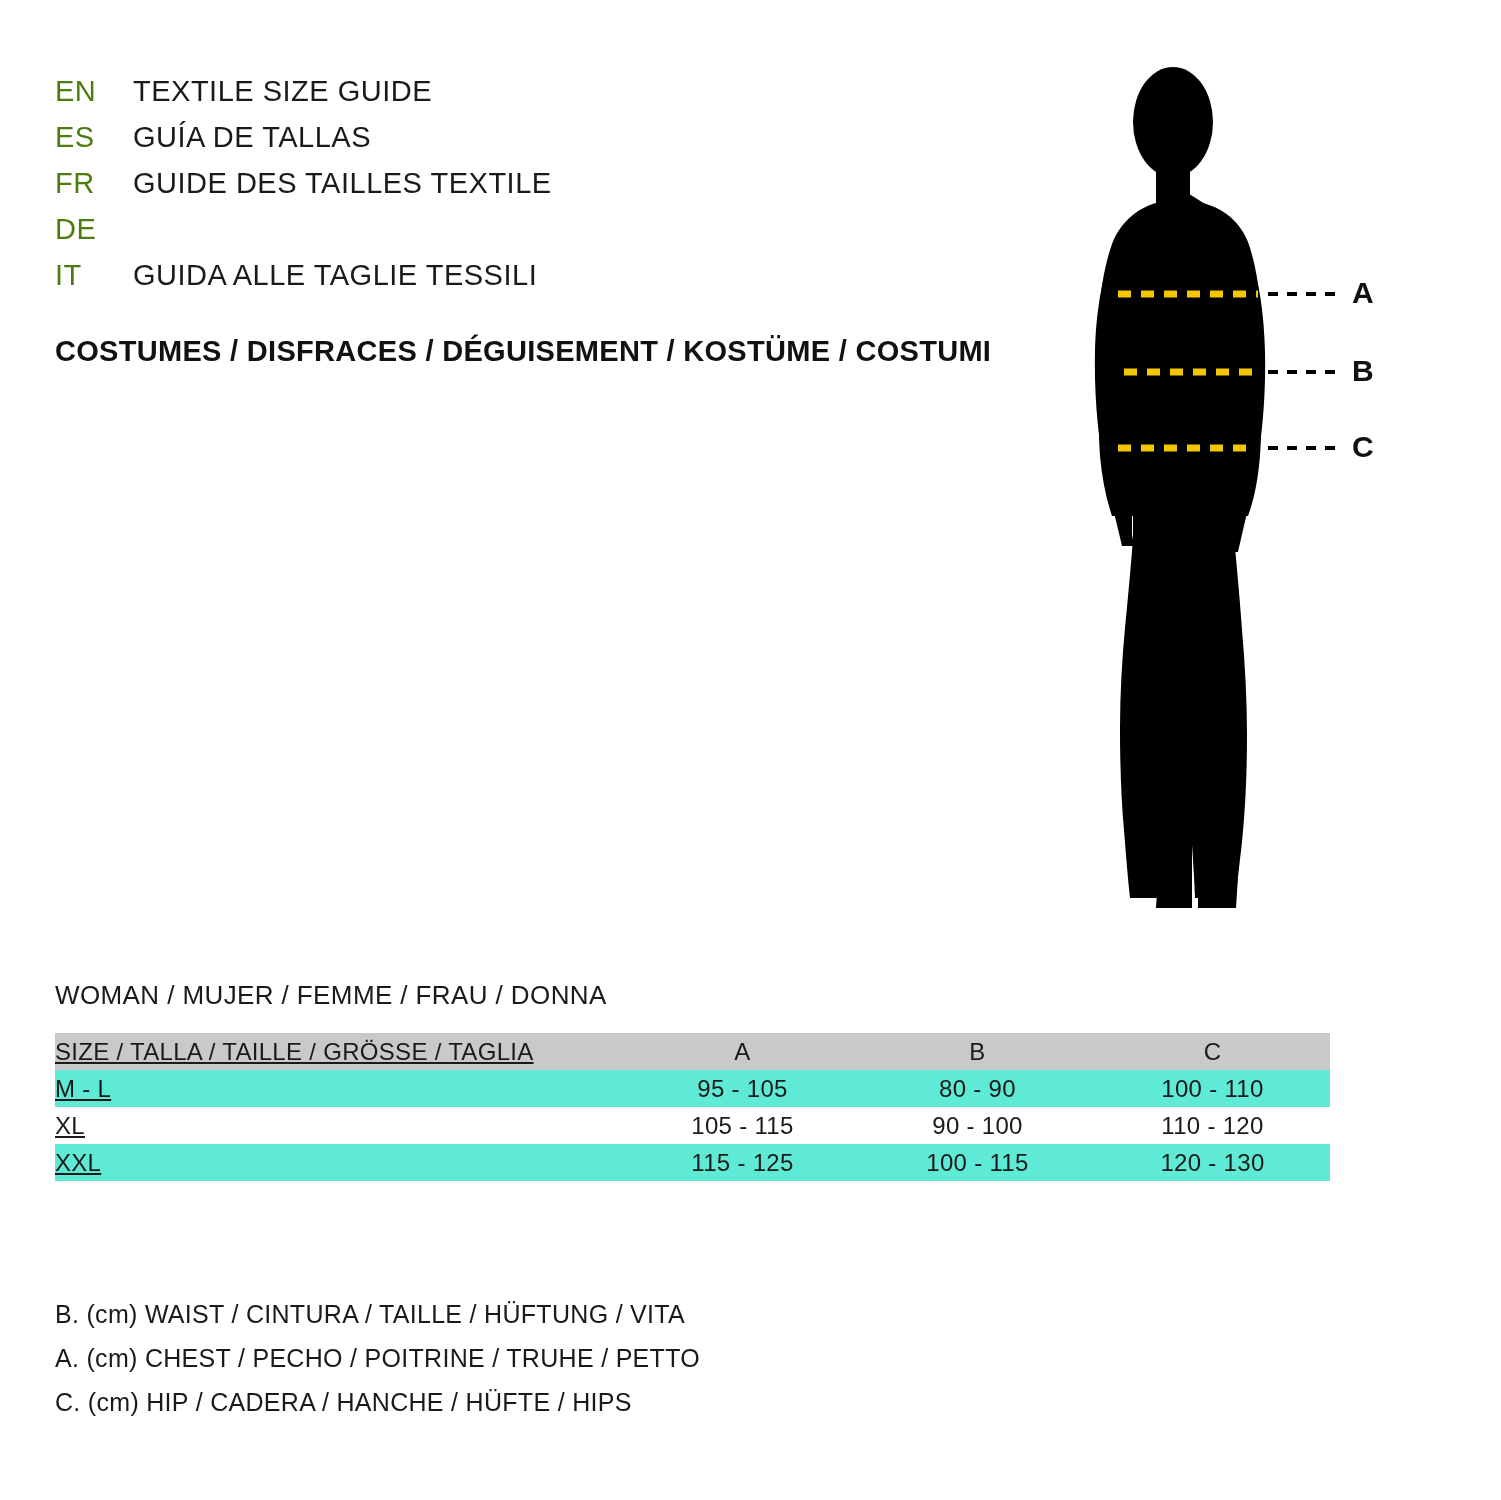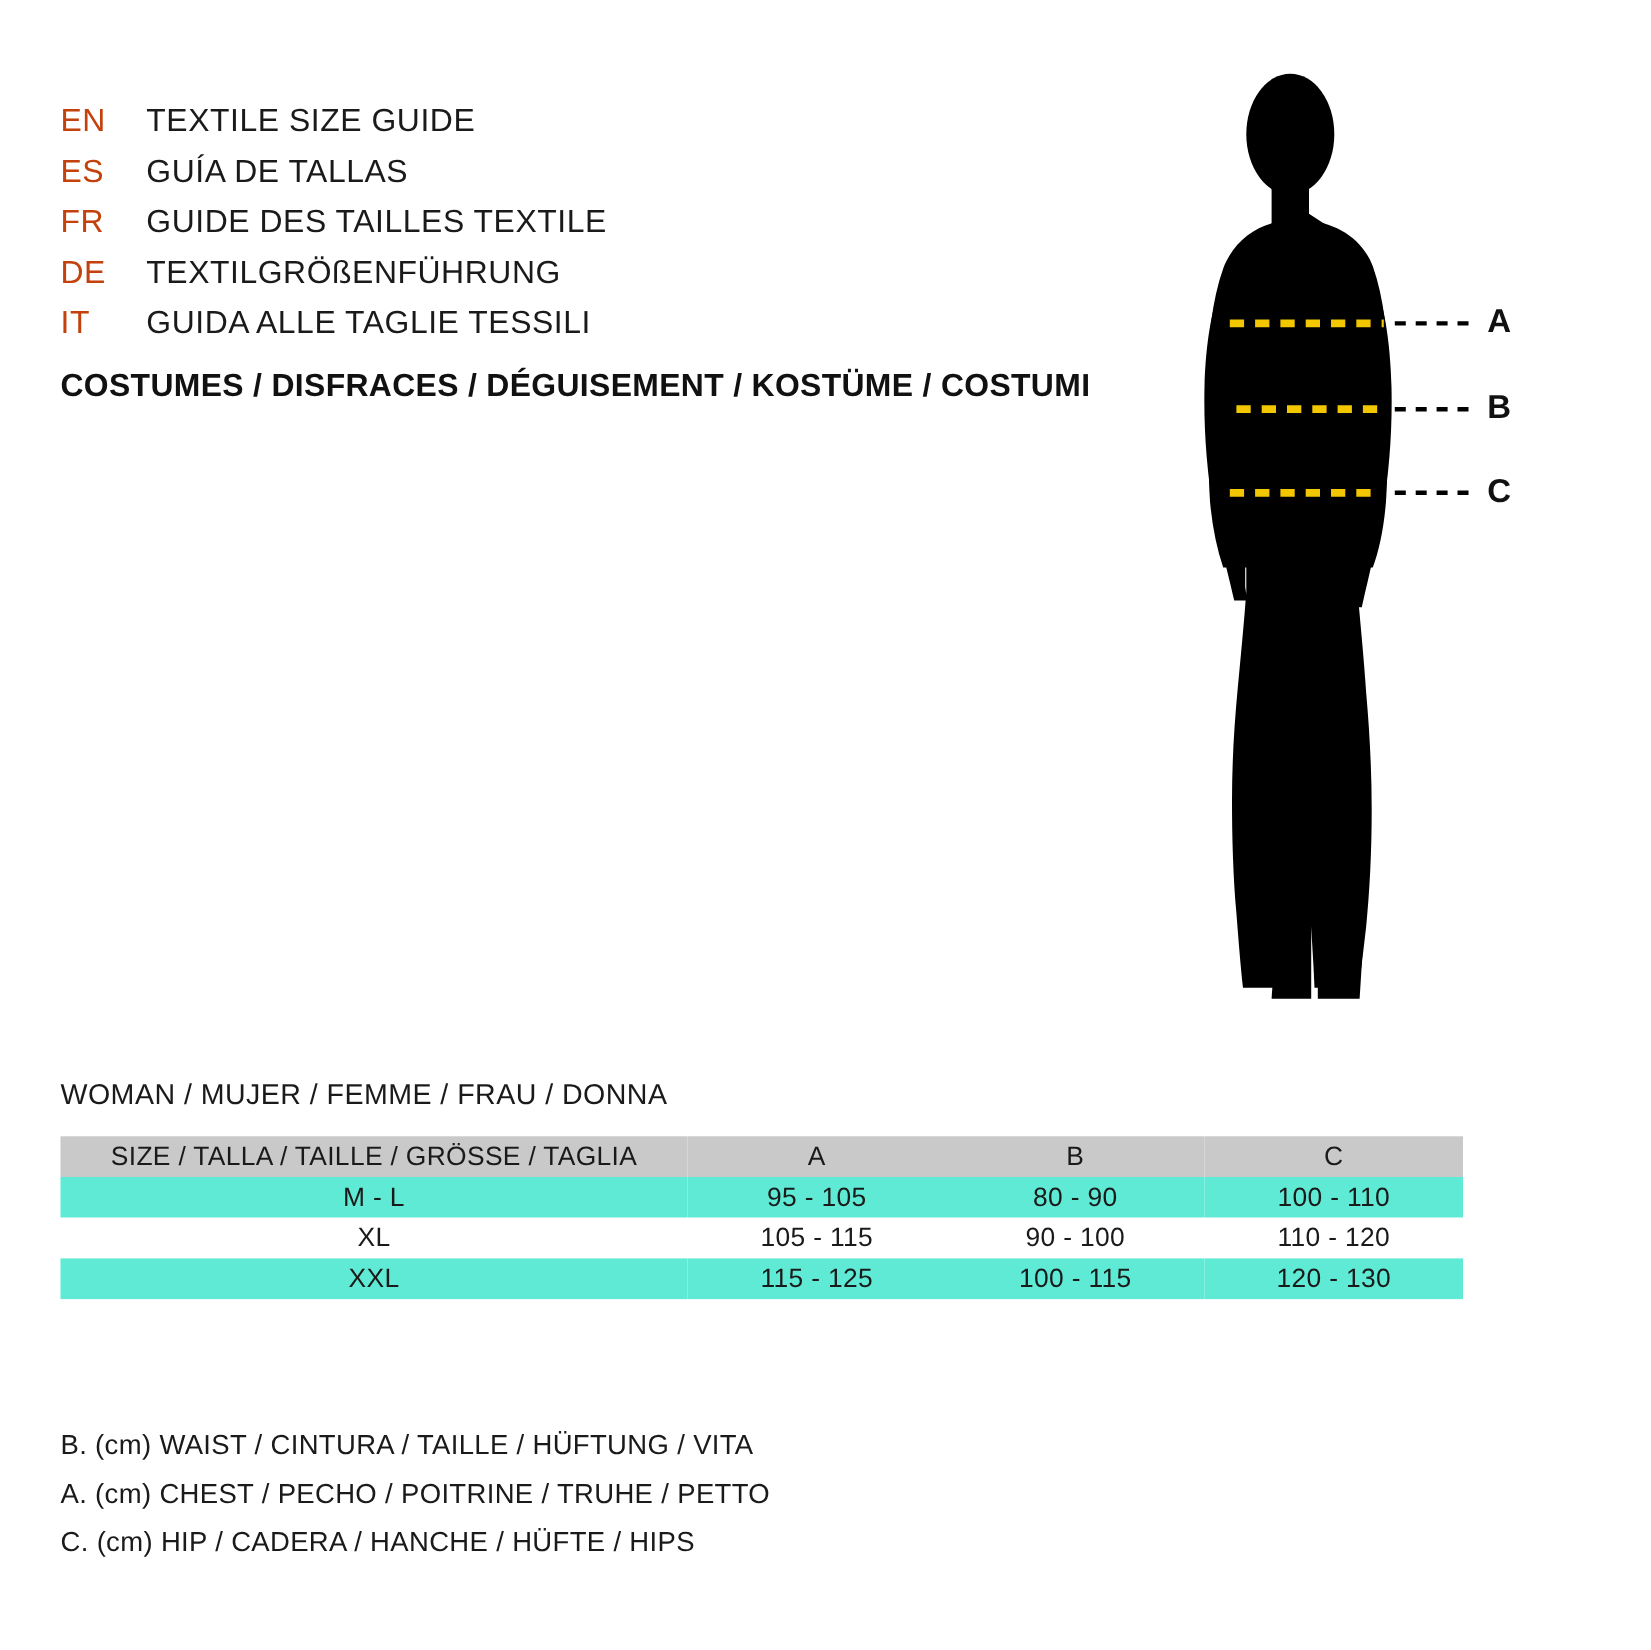--- a/index.html
+++ b/index.html
@@ -25,22 +25,21 @@
   }
   .lang-row {
     display: flex;
     align-items: baseline;
     height: 46px;
   }
   .lang-code {
     width: 78px;
     font-size: 29px;
     letter-spacing: 0.5px;
-    color: #c2410c;
-    margin-top: 19px;
+    color: #4d7c0f;
   }
   .lang-text {
     font-size: 29px;
     letter-spacing: 0.5px;
     color: #1a1a1a;
     white-space: nowrap;
   }
 
   .category-line {
     position: absolute;
@@ -95,23 +94,24 @@
   table.size-table th,
   table.size-table td {
     padding: 0;
     height: 37px;
     font-weight: normal;
     text-align: center;
     letter-spacing: 0.3px;
   }
   table.size-table th.label-col,
   table.size-table td.label-col {
-    text-align: center;
+    text-align: left;
     padding-left: 0;
     width: 570px;
+    text-decoration: underline;
   }
   table.size-table thead tr {
     background: #c9c9c9;
   }
   table.size-table tbody tr.alt {
     background: #5eead4;
   }
   table.size-table tbody tr.plain {
     background: #ffffff;
   }
@@ -148,21 +148,20 @@
   <div class="lang-row">
     <span class="lang-code">ES</span>
     <span class="lang-text">GUÍA DE TALLAS</span>
   </div>
   <div class="lang-row">
     <span class="lang-code">FR</span>
     <span class="lang-text">GUIDE DES TAILLES TEXTILE</span>
   </div>
   <div class="lang-row">
     <span class="lang-code">DE</span>
-    <span class="lang-text">TEXTILGRÖßENFÜHRUNG</span>
   </div>
   <div class="lang-row">
     <span class="lang-code">IT</span>
     <span class="lang-text">GUIDA ALLE TAGLIE TESSILI</span>
   </div>
 </div>
 
 <div class="category-line">COSTUMES / DISFRACES / DÉGUISEMENT / KOSTÜME / COSTUMI</div>
 
 <div class="figure-wrap">

